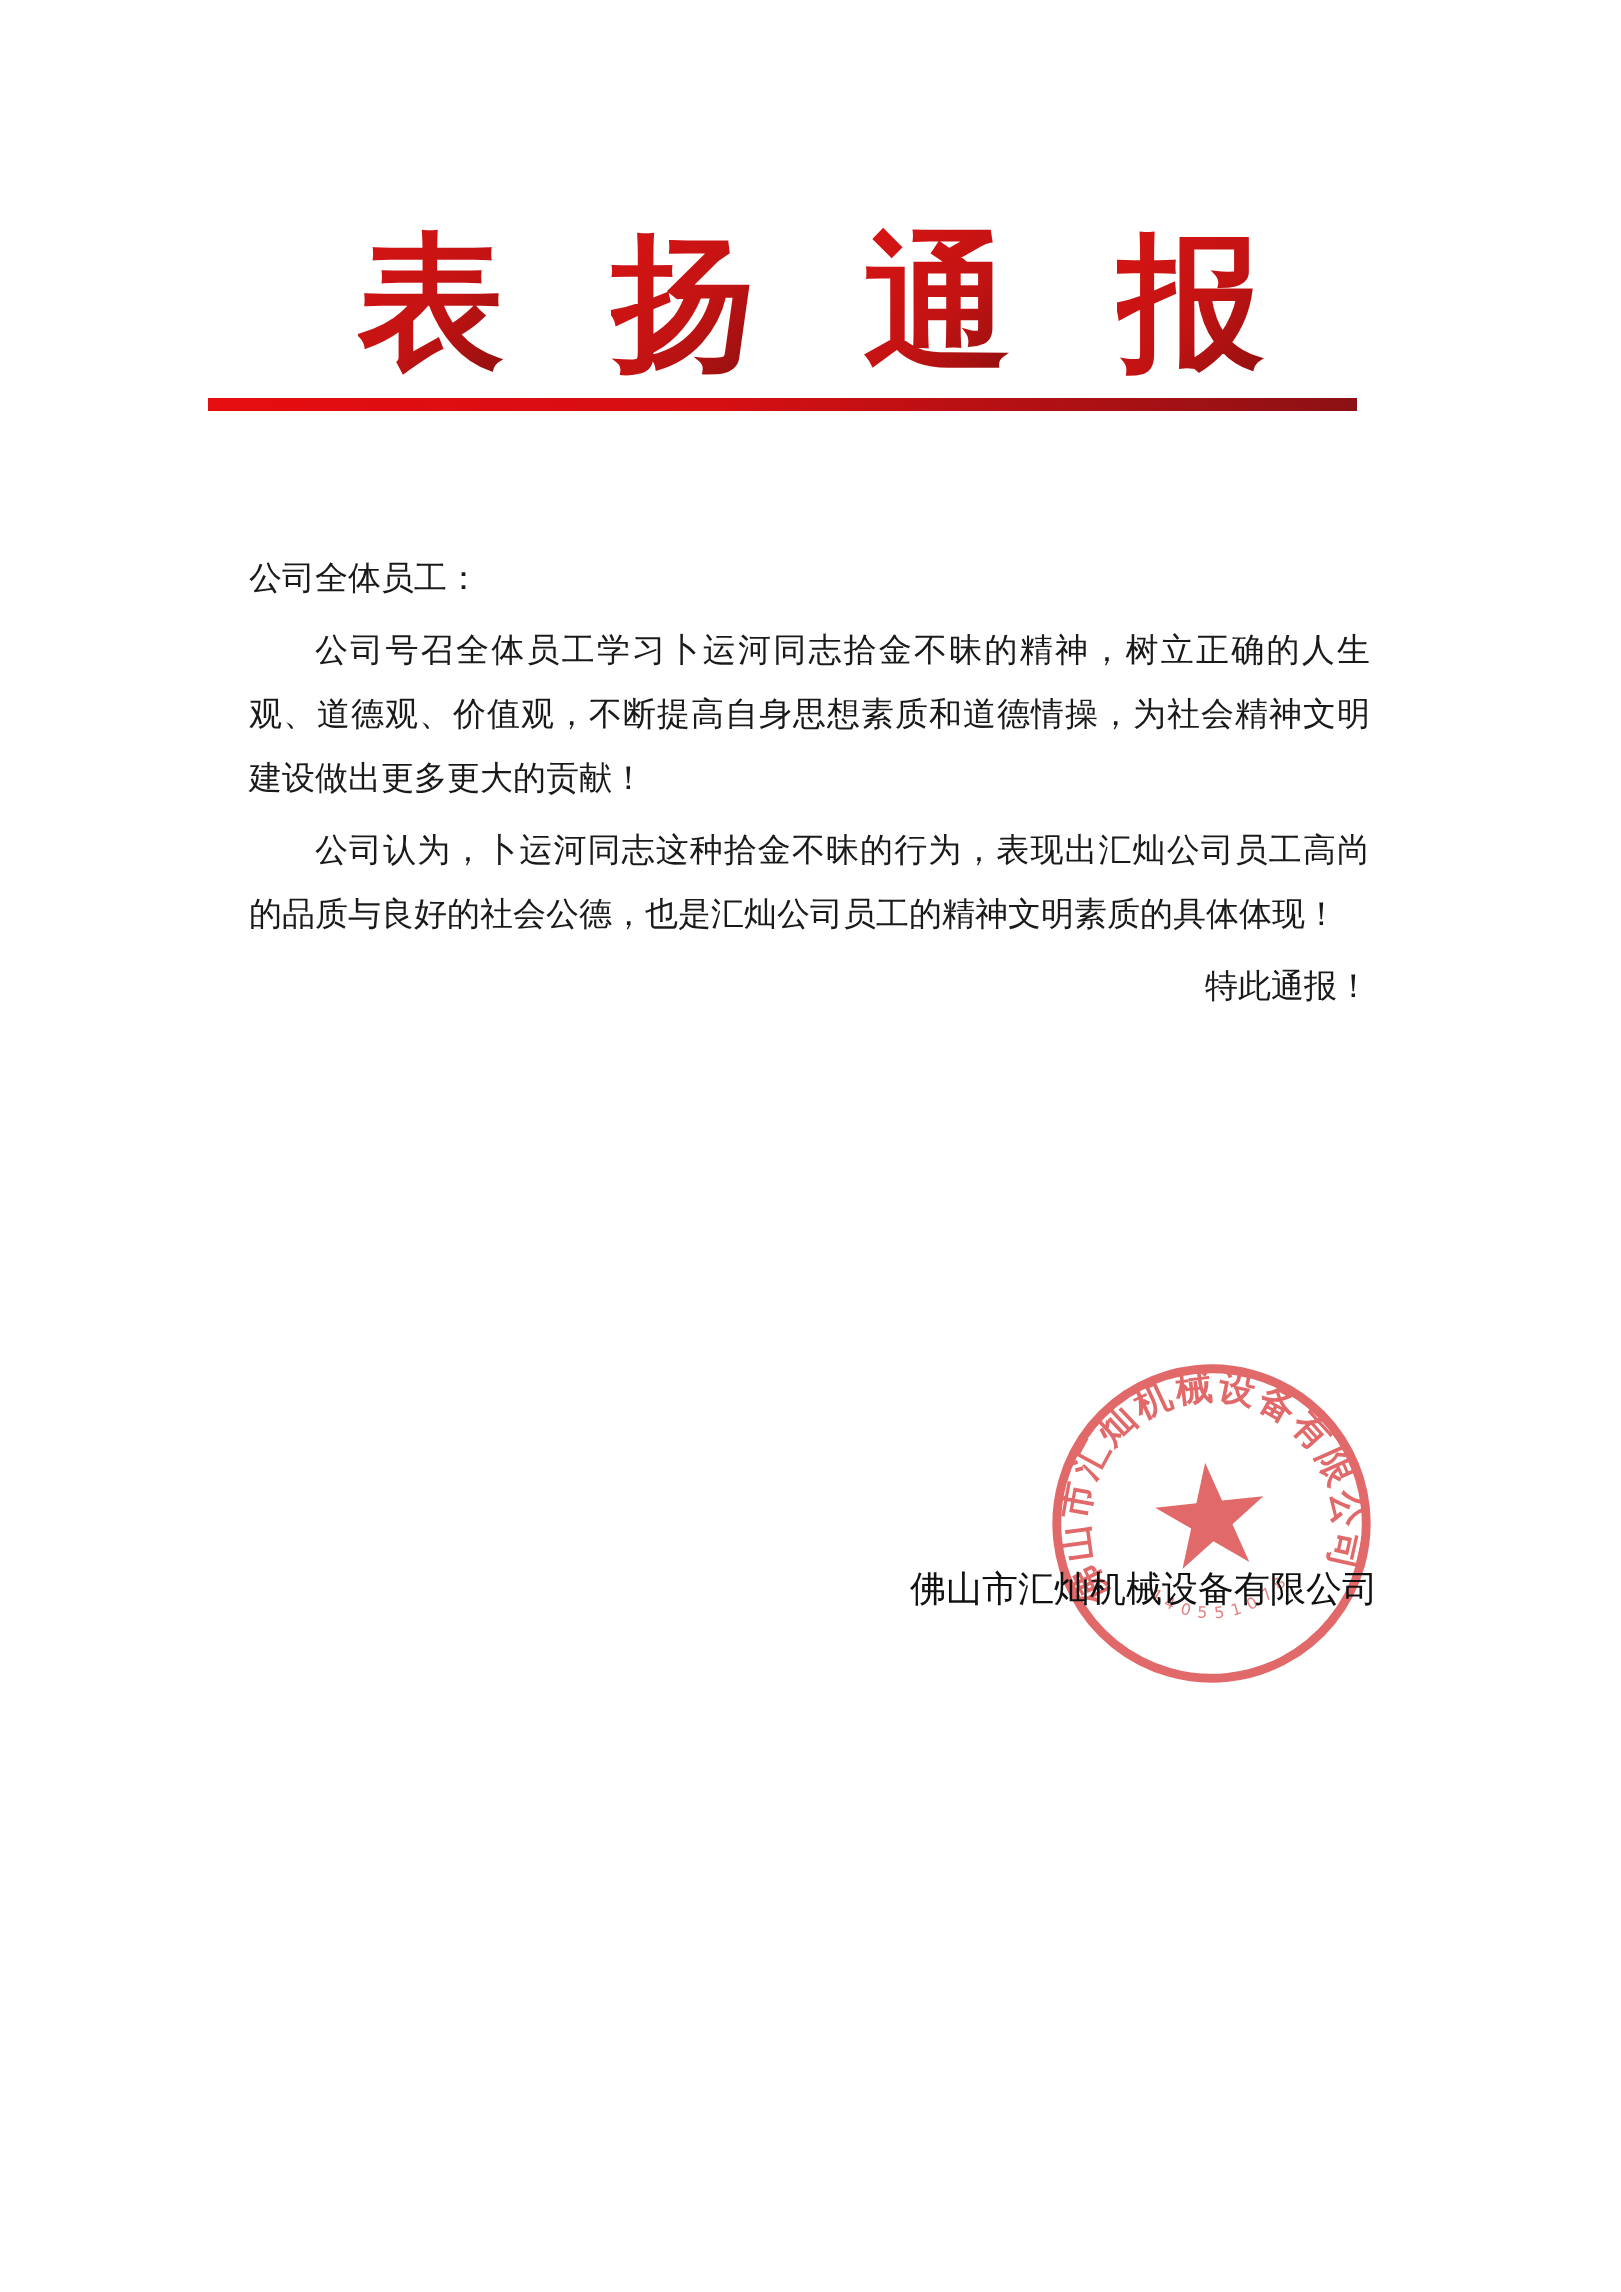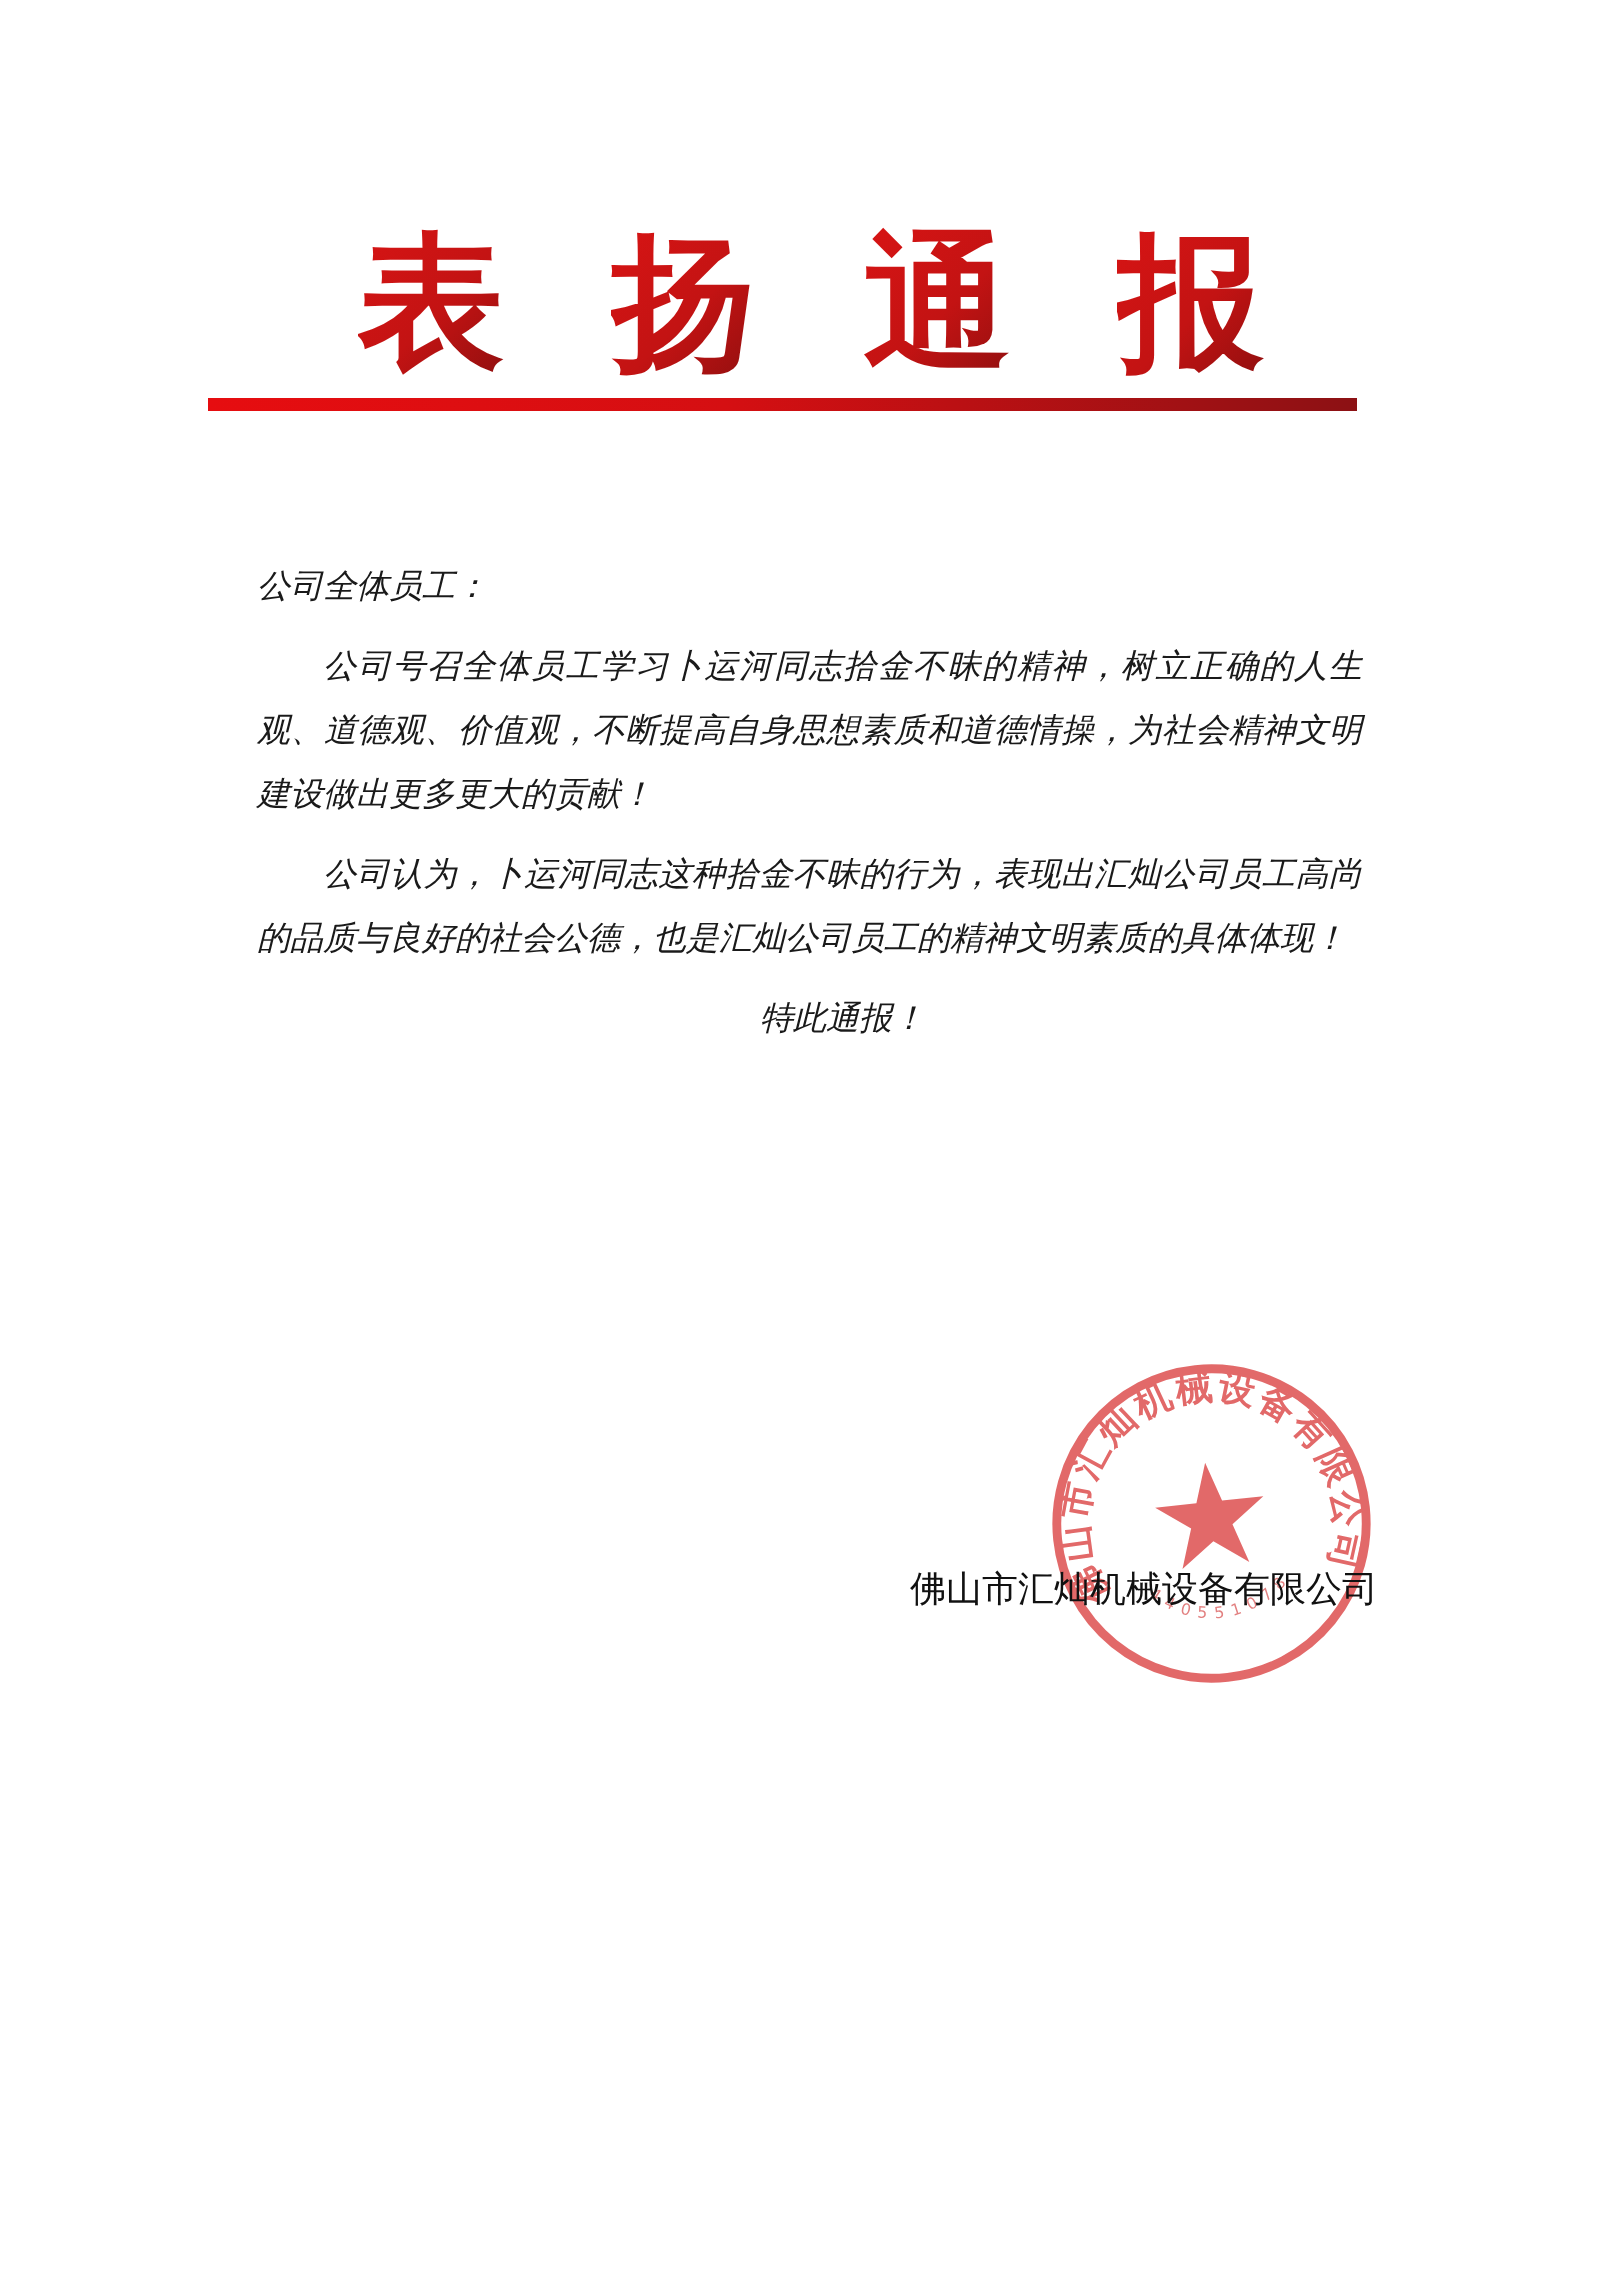--- a/index.html
+++ b/index.html
@@ -52,24 +52,24 @@
   .body-text {
     position: absolute;
     top: 538px;
     left: 241px;
     width: 1137px;
     font-size: 33px;
     line-height: 64px;
     color: #1a1a1a;
     text-align: justify;
   }
-  .body-text p { margin: 16px; font-style: italic; }
+  .body-text p { margin: 8px; }
   .salutation { text-indent: 0; }
   .para { text-indent: 2em; }
-  .closing { text-indent: 2em; text-align: center; }
+  .closing { text-indent: 2em; text-align: right; }
 
   
   .signature-block {
     position: absolute;
     top: 1556px;
     left: 241px;
     width: 1137px;
     text-align: right;
     font-size: 36px;
     line-height: 66px;

